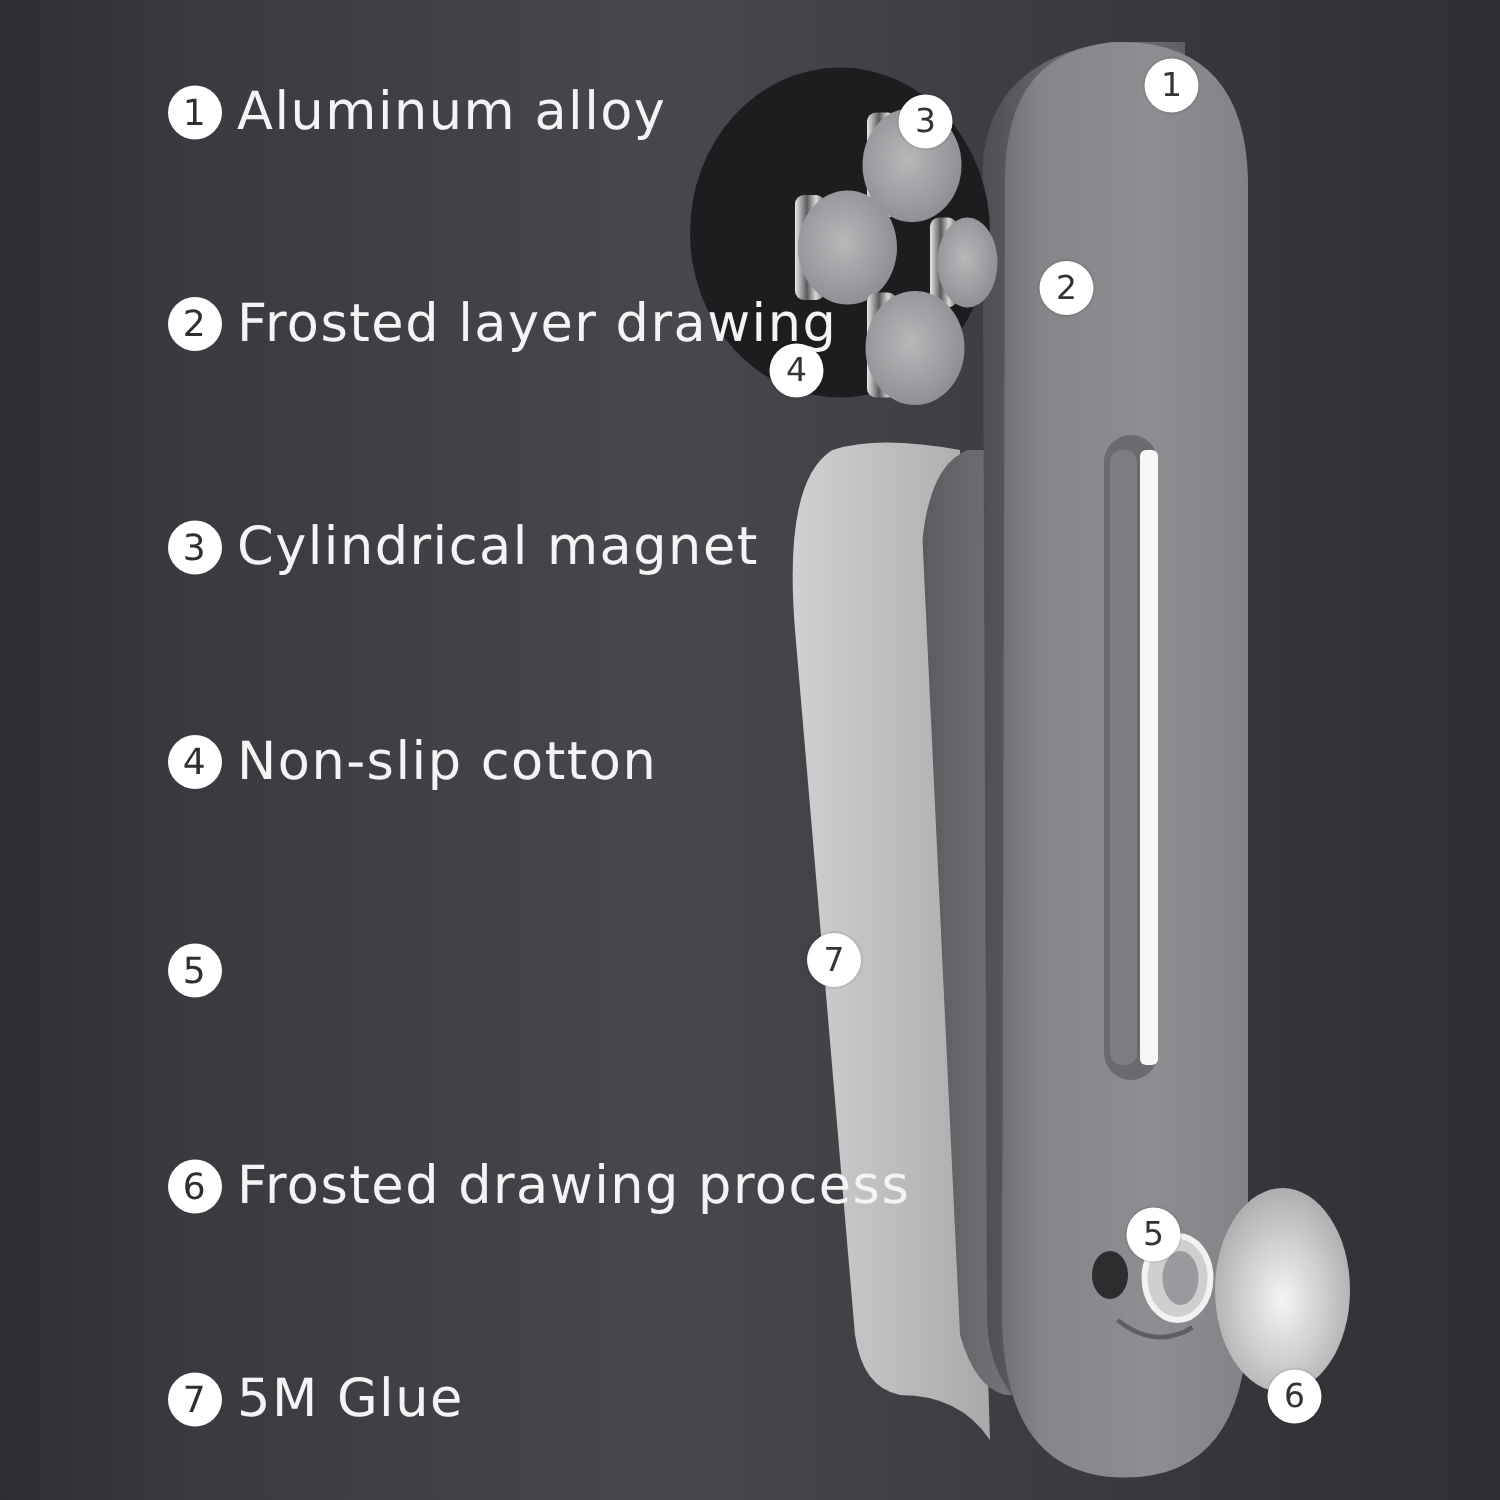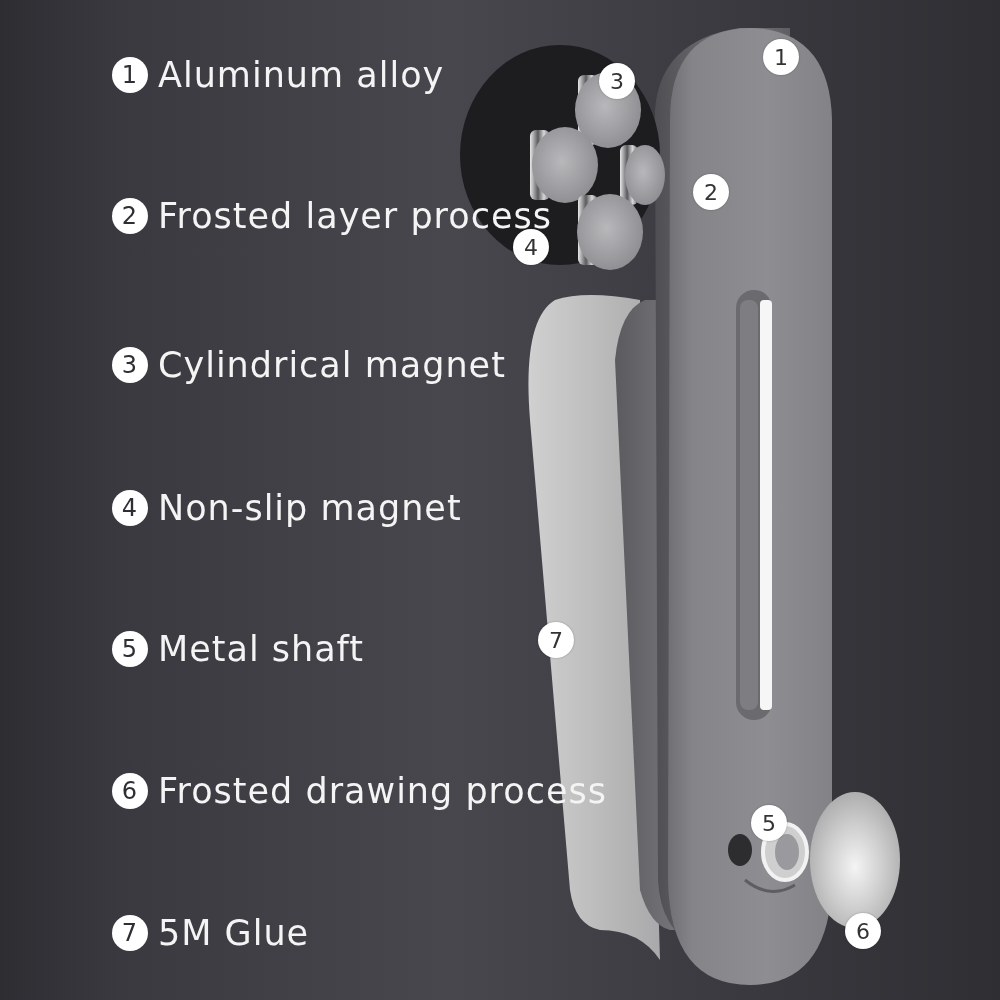--- a/index.html
+++ b/index.html
@@ -116,33 +116,32 @@
   <div class="callout" style="left:751px;top:805px;">5</div>
   <div class="callout" style="left:845px;top:913px;">6</div>
   <div class="callout" style="left:538px;top:622px;">7</div>
 
   <div class="feature" style="top:55px;">
     <span class="num-badge">1</span>
     <span>Aluminum alloy</span>
   </div>
   <div class="feature" style="top:196px;">
     <span class="num-badge">2</span>
-    <span>Frosted layer process</span>
+    <span>Frosted layer drawing</span>
   </div>
   <div class="feature" style="top:345px;">
     <span class="num-badge">3</span>
     <span>Cylindrical magnet</span>
   </div>
   <div class="feature" style="top:488px;">
     <span class="num-badge">4</span>
-    <span>Non-slip magnet</span>
+    <span>Non-slip cotton</span>
   </div>
   <div class="feature" style="top:629px;">
     <span class="num-badge">5</span>
-    <span>Metal shaft</span>
   </div>
   <div class="feature" style="top:771px;">
     <span class="num-badge">6</span>
     <span>Frosted drawing process</span>
   </div>
   <div class="feature" style="top:913px;">
     <span class="num-badge">7</span>
     <span>5M Glue</span>
   </div>
 </div>

